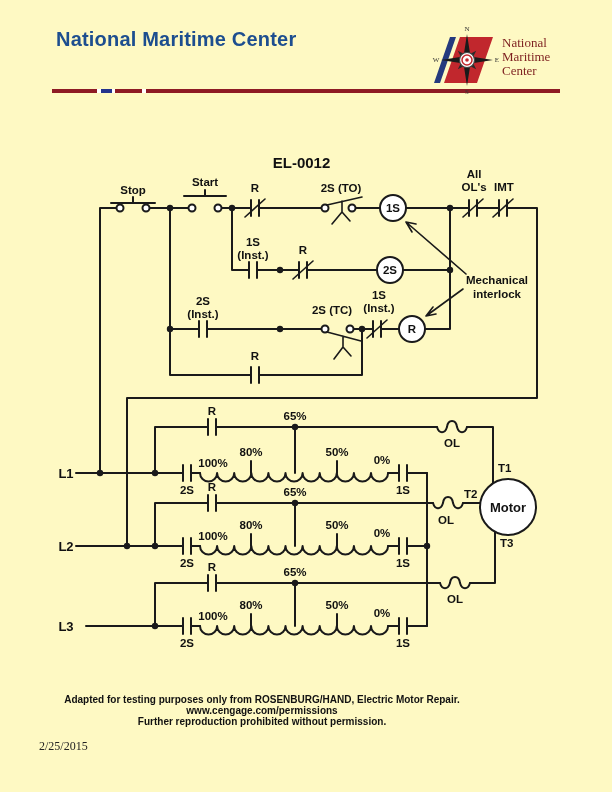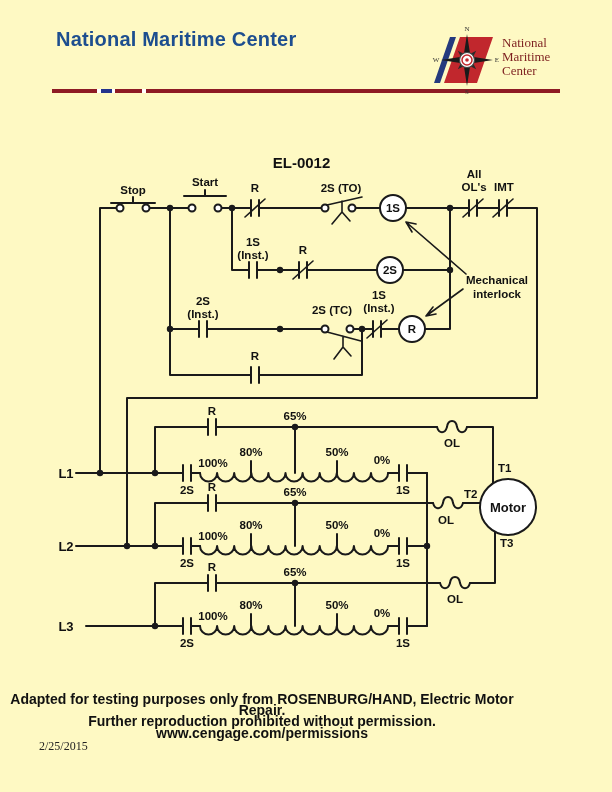--- a/index.html
+++ b/index.html
@@ -4,21 +4,21 @@
 <style>
   html,body{margin:0;padding:0;background:#e8e8e8;}
   .page{position:relative;width:612px;height:792px;background:#fef9c3;overflow:hidden;
         font-family:"Liberation Sans",sans-serif;}
   .abs{position:absolute;}
   .h-title{left:56px;top:28px;font-size:20px;font-weight:bold;color:#1d4e8f;letter-spacing:.2px;}
   .h-sub{left:56px;top:58px;font-size:13px;color:#8f8f8f;}
   .divider{left:52px;top:89px;width:508px;height:4px;display:flex;}
   .divider .seg{height:4px;}
   .doc-code{left:0;top:112px;width:603px;text-align:center;font-size:15px;font-weight:bold;color:#111;margin-top:42px;}
-  .footer{left:0;top:694px;width:524px;text-align:center;font-size:14px;font-weight:bold;
+  .footer{left:0;top:694px;width:524px;text-align:center;font-size:10px;font-weight:bold;
           color:#111;line-height:11.2px;}
   .date{left:39px;top:739px;font-size:12px;color:#222;font-family:"Liberation Serif",serif;}
   svg text{font-family:"Liberation Sans",sans-serif;}
   .w{stroke:#1a1a1a;stroke-width:2;fill:none;stroke-linecap:round;stroke-linejoin:round;}
   .thin{stroke-width:1.6;}
   .term{fill:#ffffff;stroke:#1a1a1a;stroke-width:2;}
   .coil{fill:#ffffff;stroke:#1a1a1a;stroke-width:2;}
   .dot{fill:#1a1a1a;stroke:none;}
   .lbl{font-size:11.5px;font-weight:bold;fill:#111;}
   .lbl13{font-size:13px;font-weight:bold;fill:#111;}
@@ -241,19 +241,19 @@
         <text x="508" y="512" text-anchor="middle" font-size="13" font-weight="bold" fill="#111">Motor</text>
       </g>
       <text class="lbl" x="498" y="472">T1</text>
       <text class="lbl" x="464" y="498">T2</text>
       <text class="lbl" x="500" y="547">T3</text>
     </g>
   </svg>
 
   <div class="abs footer">
     <div>Adapted for testing purposes only from ROSENBURG/HAND, Electric Motor Repair.</div>
+    <div>www.cengage.com/permissions</div>
     <div>Further reproduction prohibited without permission.</div>
-    <div>www.cengage.com/permissions</div>
   </div>
 
   <div class="abs date">2/25/2015</div>
 
 </div>
 
 </body></html>

